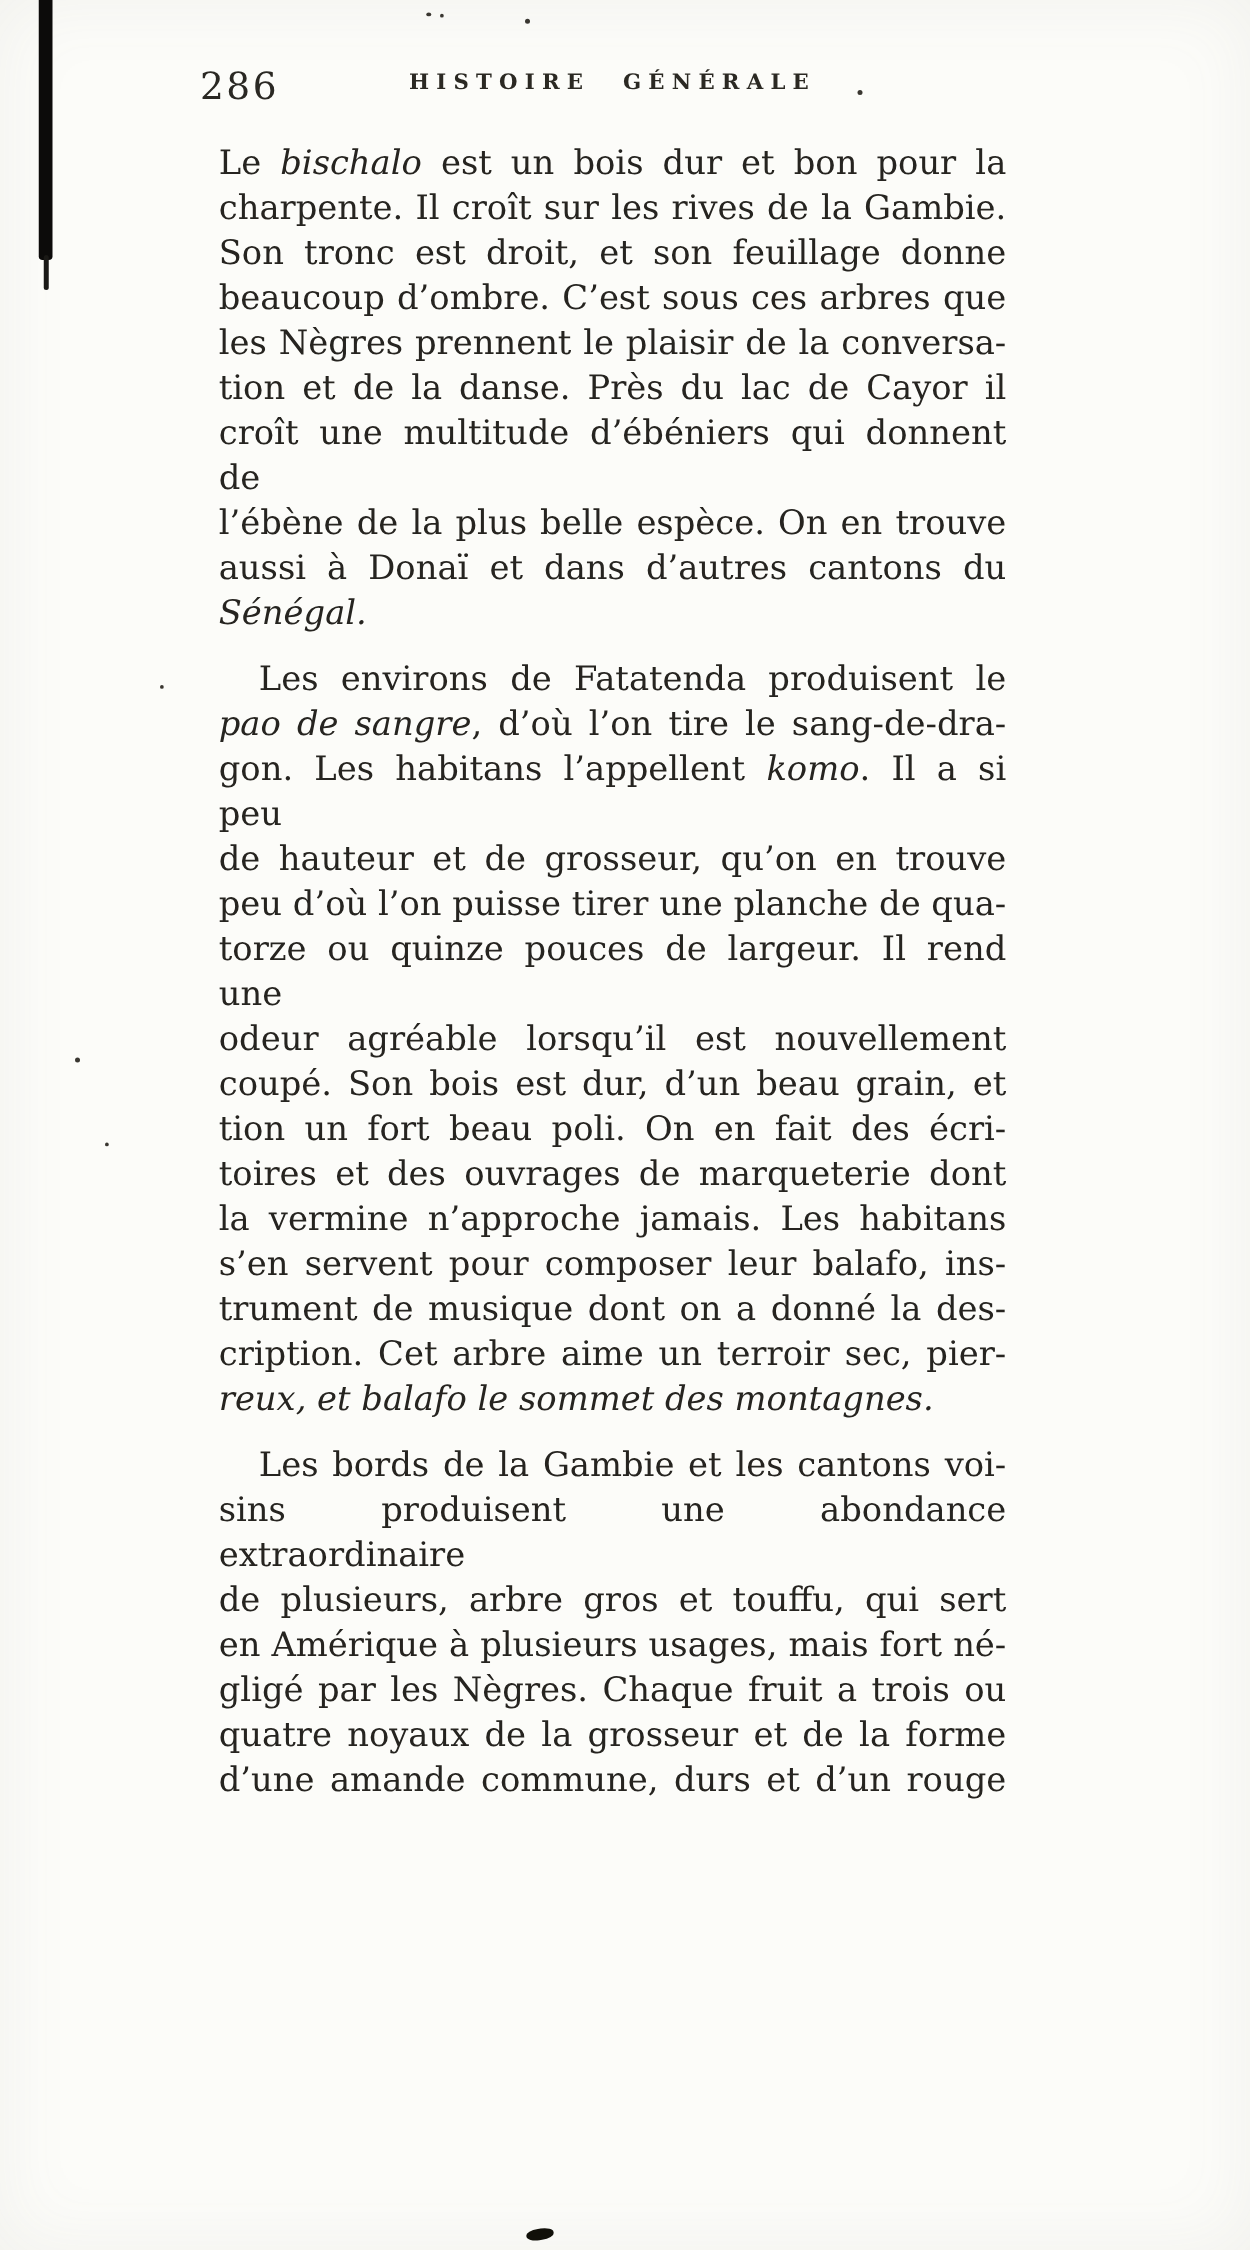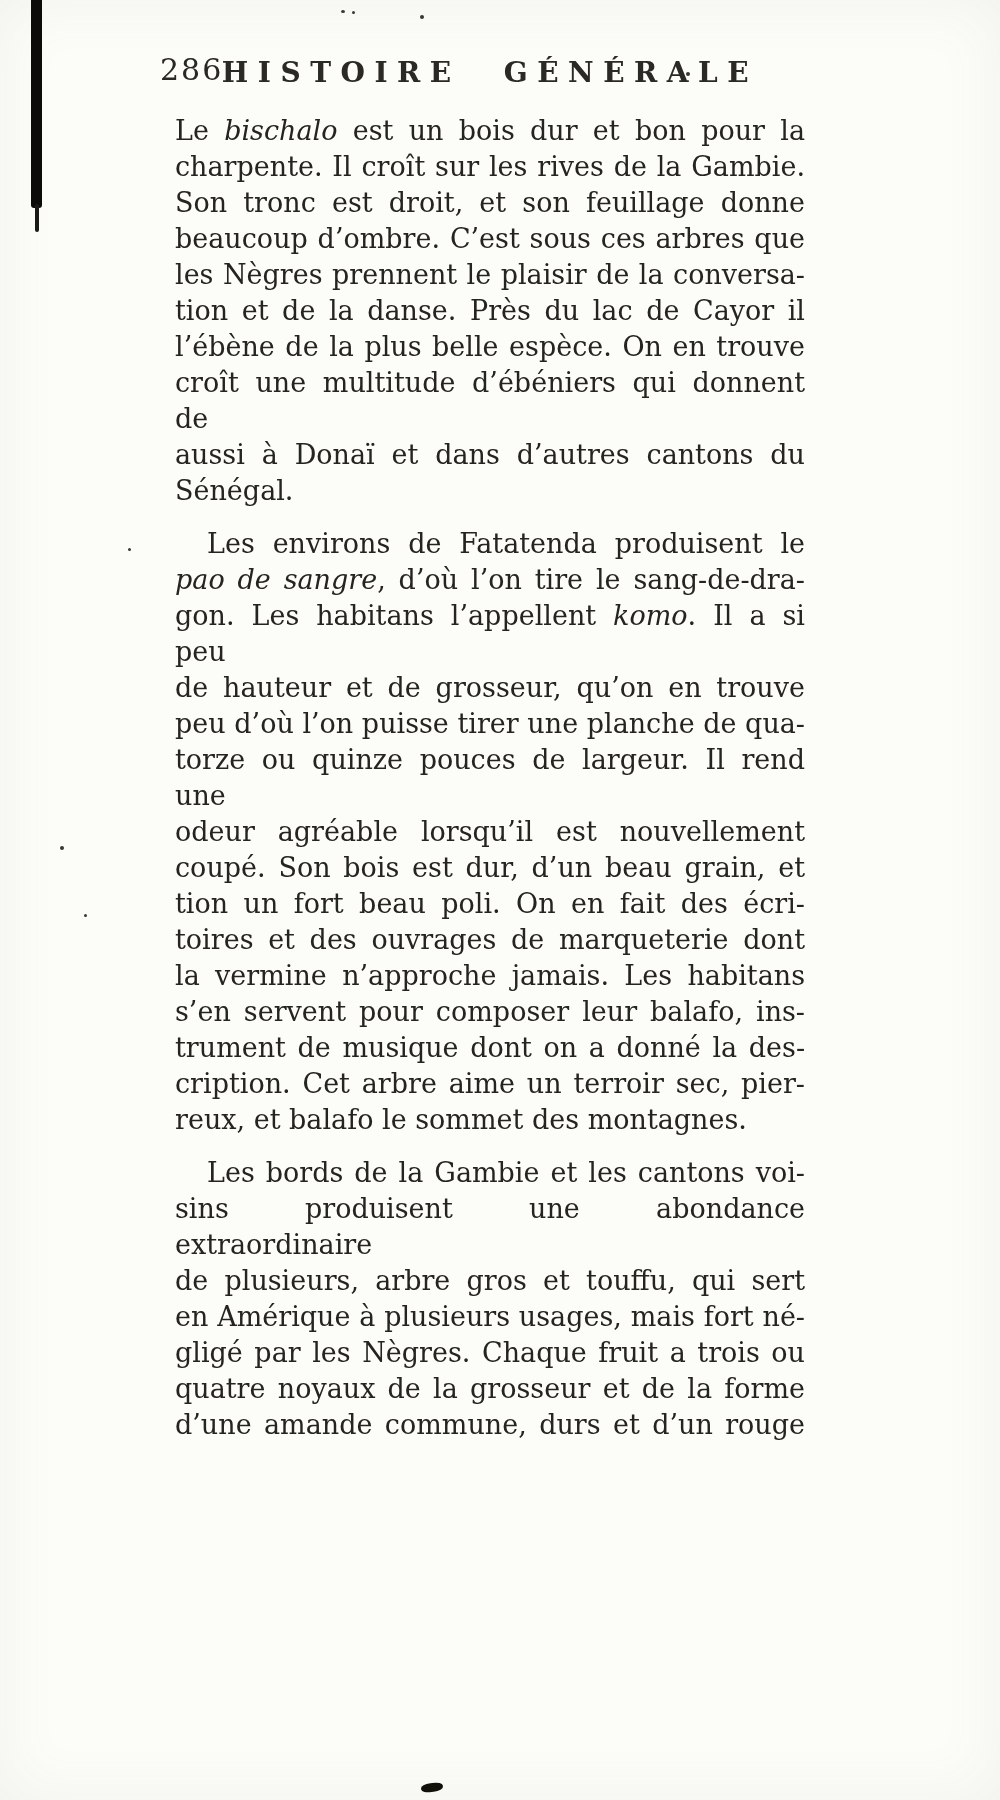--- a/index.html
+++ b/index.html
@@ -39,38 +39,39 @@
   
   .header{
     position:absolute;left:158px;top:48px;width:664px;height:44px;
   }
   .page-number{
     position:absolute;left:2px;top:4px;
     font-size:30px;letter-spacing:2px;color:#2a2823;
   }
   .running-title{
     position:absolute;left:50%;top:8px;transform:translateX(-50%);
-    font-size:28px;font-weight:bold;
+    font-size:17px;font-weight:bold;
     letter-spacing:0.34em;word-spacing:0.85em;
     white-space:nowrap;color:#2b2923;
   }
   
   .text-block{
     position:absolute;left:158px;top:96px;width:664px;
     font-size:27px;line-height:36px;
   }
   .paragraph{margin:17px;}
   .line{
     text-align:justify;
     text-align-last:justify;
     -moz-text-align-last:justify;
     white-space:normal;
   }
   .line.last{
     text-align-last:left;
+    font-style:italic;
     -moz-text-align-last:left;
   }
   .paragraph.indent .line.first{
     text-indent:32px;
   }
   .line i{font-style:italic;}
 </style>
 </head>
 <body>
 
@@ -93,22 +94,22 @@
   </div>
 
   <div class="text-block">
       <div class="paragraph">
         <div class="line first">Le <i>bischalo</i> est un bois dur et bon pour la</div>
         <div class="line">charpente. Il croît sur les rives de la Gambie.</div>
         <div class="line">Son tronc est droit, et son feuillage donne</div>
         <div class="line">beaucoup d’ombre. C’est sous ces arbres que</div>
         <div class="line">les Nègres prennent le plaisir de la conversa-</div>
         <div class="line">tion et de la danse. Près du lac de Cayor il</div>
+        <div class="line">croît une multitude d’ébéniers qui donnent de</div>
         <div class="line">l’ébène de la plus belle espèce. On en trouve</div>
-        <div class="line">croît une multitude d’ébéniers qui donnent de</div>
         <div class="line">aussi à Donaï et dans d’autres cantons du</div>
         <div class="line last">Sénégal.</div>
       </div>
       <div class="paragraph indent">
         <div class="line first">Les environs de Fatatenda produisent le</div>
         <div class="line"><i>pao de sangre</i>, d’où l’on tire le sang-de-dra-</div>
         <div class="line">gon. Les habitans l’appellent <i>komo</i>. Il a si peu</div>
         <div class="line">de hauteur et de grosseur, qu’on en trouve</div>
         <div class="line">peu d’où l’on puisse tirer une planche de qua-</div>
         <div class="line">torze ou quinze pouces de largeur. Il rend une</div>

